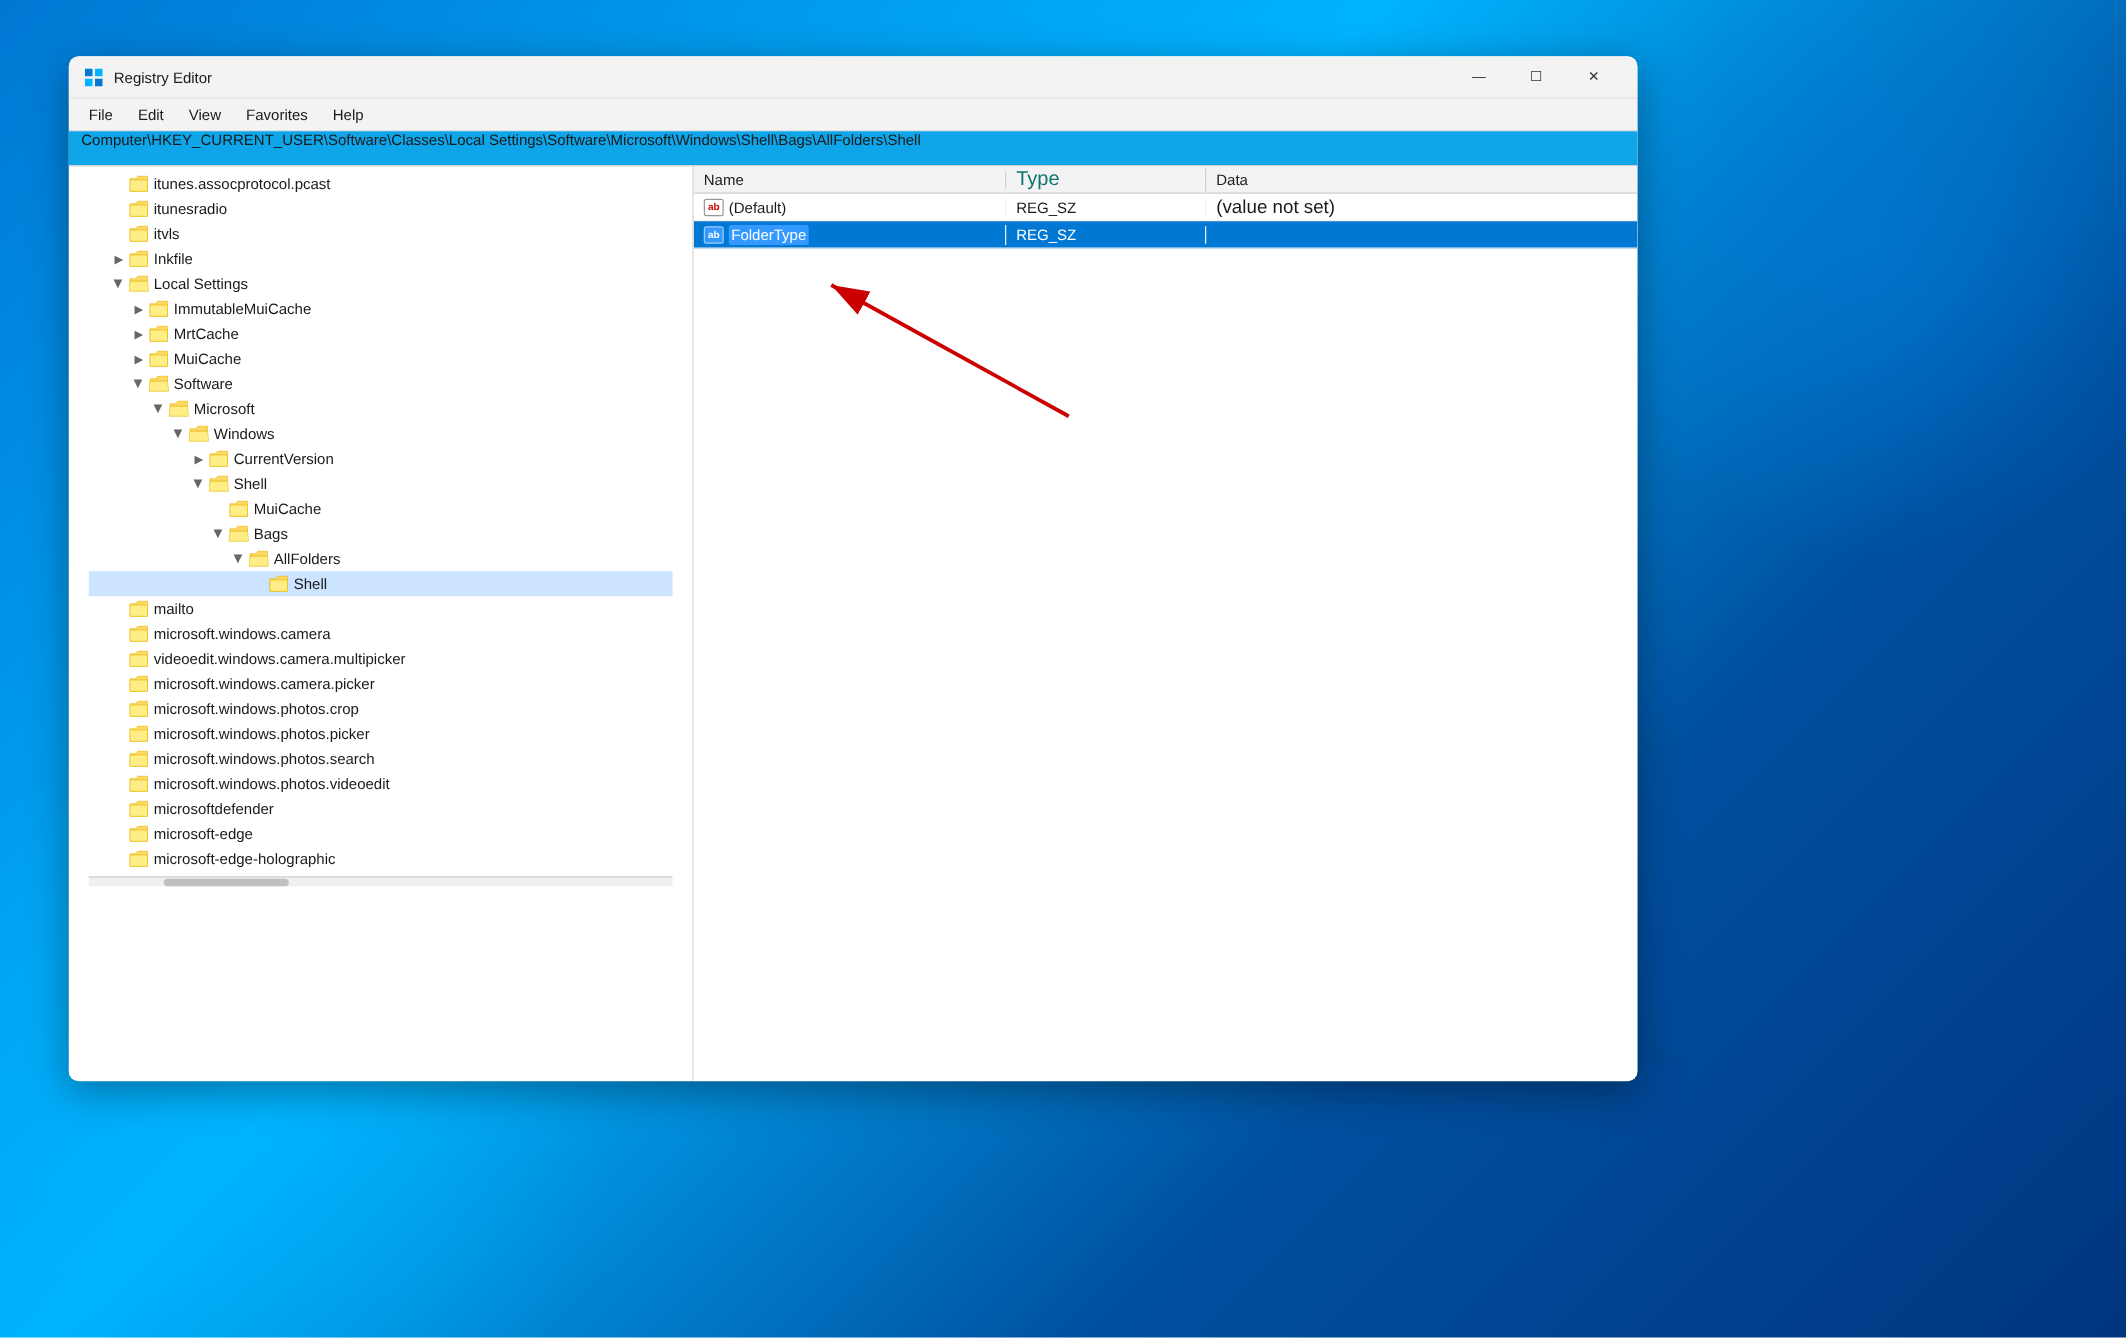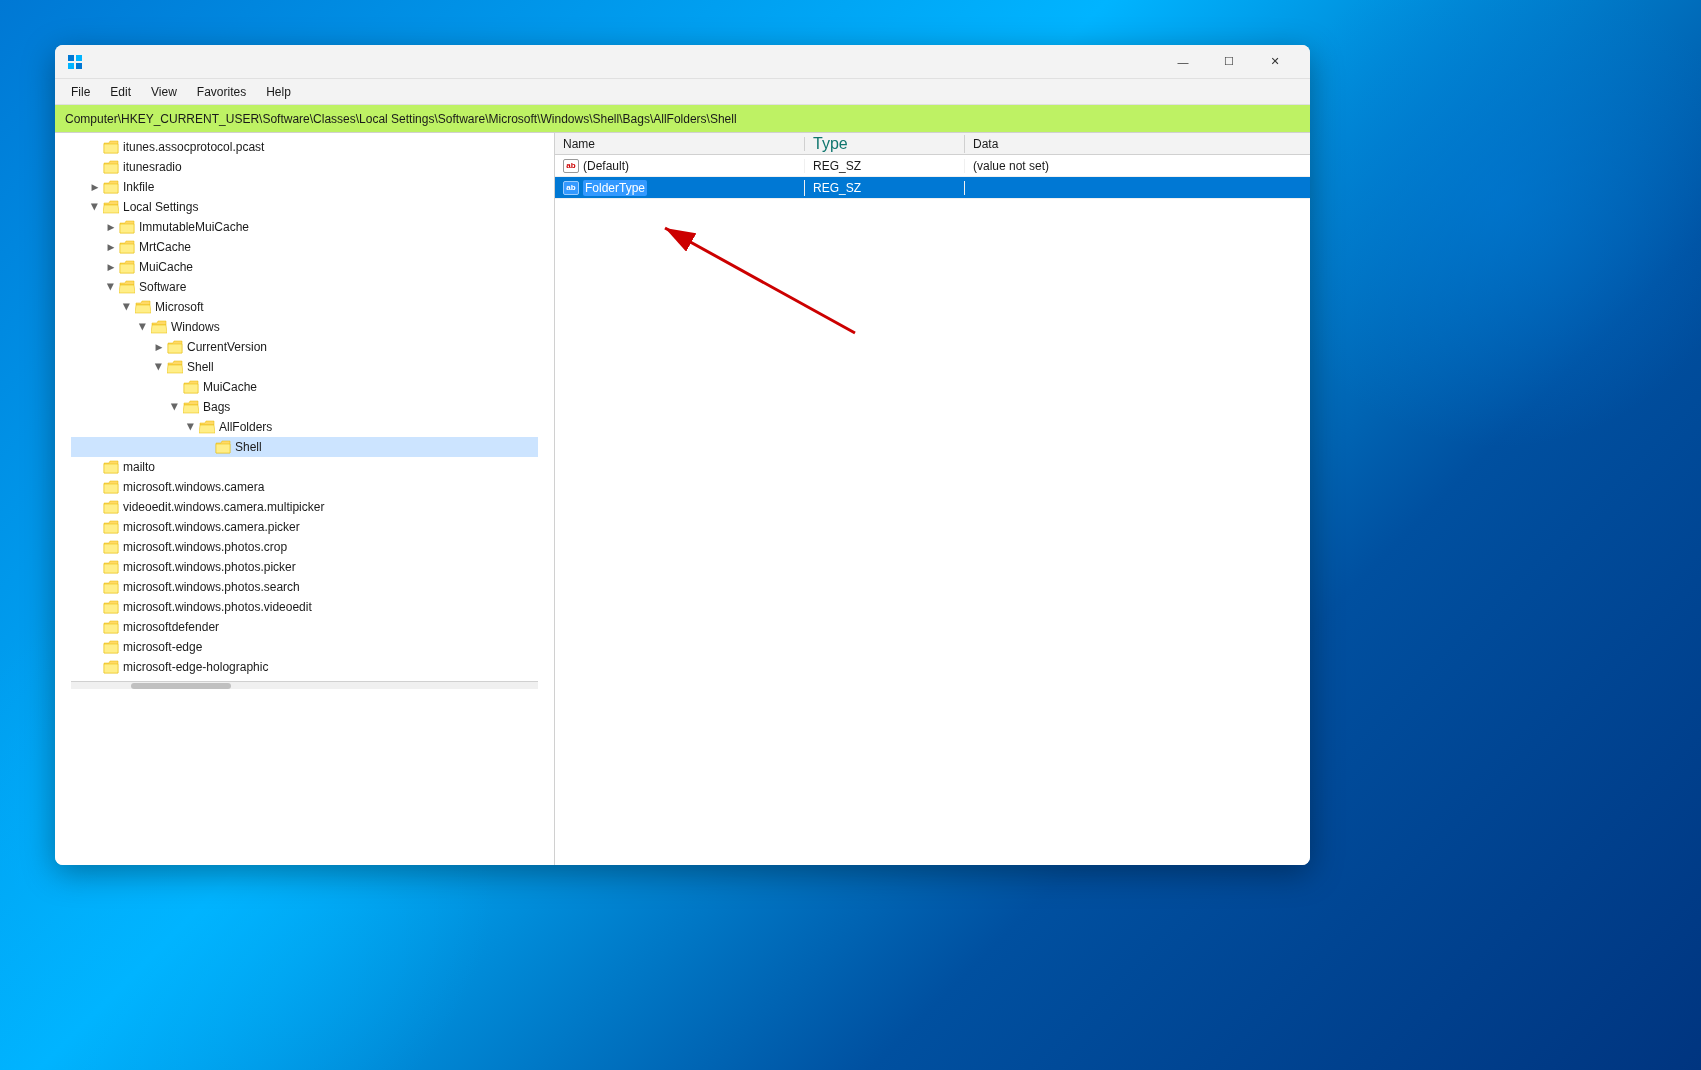--- a/index.html
+++ b/index.html
@@ -92,23 +92,22 @@
       padding: 2px 8px;
       cursor: pointer;
       border-radius: 4px;
       font-size: 12px;
       color: #1a1a1a;
     }
 
     
     .address-bar {
       height: 28px;
-      background: #bef264;
-      display: flex;
-      align-items: center;
+      background: #0ea5e9;
+      display: flex;
       padding: 0 10px;
       border-bottom: 1px solid #d0d0d0;
       flex-shrink: 0;
       font-size: 12px;
       color: #1a1a1a;
     }
 
     
     .main-content {
       display: flex;
@@ -191,21 +190,21 @@
     .reg-row {
       display: flex;
       height: 22px;
       align-items: center;
       border-bottom: 1px solid #f0f0f0;
       cursor: pointer;
     }
     .reg-row.selected { background: #0078d4; }
     .reg-cell-name { width: 250px; flex-shrink: 0; padding: 0 8px; font-size: 12px; color: #1a1a1a; border-right: 1px solid #f0f0f0; display: flex; align-items: center; gap: 4px; }
     .reg-cell-type { width: 160px; flex-shrink: 0; padding: 0 8px; font-size: 12px; color: #1a1a1a; border-right: 1px solid #f0f0f0; }
-    .reg-cell-data { flex: 1; padding: 0 8px; font-size: 12px; color: #1a1a1a; }
+    .reg-cell-data { flex: 1; padding: 0 8px; font-size: 15px; color: #1a1a1a; }
 
     
     .val-icon {
       display: inline-flex;
       width: 16px; height: 14px;
       background: #ffffff;
       border: 1px solid #999;
       border-radius: 2px;
       font-size: 8px;
       align-items: center;
@@ -225,20 +224,21 @@
 
   <div class="title-bar">
     <div class="title-bar-icon">
       <svg viewBox="0 0 16 16" fill="none">
         <rect x="1" y="1" width="6" height="6" fill="#0078d4"></rect>
         <rect x="9" y="1" width="6" height="6" fill="#00b4ff"></rect>
         <rect x="1" y="9" width="6" height="6" fill="#00b4ff"></rect>
         <rect x="9" y="9" width="6" height="6" fill="#0078d4"></rect>
       </svg>
     </div>
+    <span class="title-bar-title">Registry Editor</span>
     <div class="window-controls">
       <div class="win-btn">—</div>
       <div class="win-btn">☐</div>
       <div class="win-btn close">✕</div>
     </div>
   </div>
 
   <div class="menu-bar">
     <div class="menu-item">File</div>
     <div class="menu-item">Edit</div>
@@ -268,20 +268,29 @@
       <div class="tree-item">
         <div class="tree-indent" style="width:16px"></div>
         <div class="tree-expander empty"></div>
         <svg class="folder-icon" viewBox="0 0 16 14">
             <path d="M1,3 L6,3 L7,1 L15,1 L15,13 L1,13 Z" fill="#ffd966" stroke="#e6b800" stroke-width="0.5"></path>
             <path d="M1,4 L15,4 L15,13 L1,13 Z" fill="#ffee88" stroke="#e6b800" stroke-width="0.5"></path>
           </svg>
         <span class="tree-label">itunesradio</span>
       </div>
 
+      <div class="tree-item">
+        <div class="tree-indent" style="width:16px"></div>
+        <div class="tree-expander empty"></div>
+        <svg class="folder-icon" viewBox="0 0 16 14">
+            <path d="M1,3 L6,3 L7,1 L15,1 L15,13 L1,13 Z" fill="#ffd966" stroke="#e6b800" stroke-width="0.5"></path>
+            <path d="M1,4 L15,4 L15,13 L1,13 Z" fill="#ffee88" stroke="#e6b800" stroke-width="0.5"></path>
+          </svg>
+        <span class="tree-label">itvls</span>
+      </div>
 
 
       <div class="tree-item">
         <div class="tree-indent" style="width:16px"></div>
         <div class="tree-expander">▶</div>
         <svg class="folder-icon" viewBox="0 0 16 14">
             <path d="M1,3 L6,3 L7,1 L15,1 L15,13 L1,13 Z" fill="#ffd966" stroke="#e6b800" stroke-width="0.5"></path>
             <path d="M1,4 L15,4 L15,13 L1,13 Z" fill="#ffee88" stroke="#e6b800" stroke-width="0.5"></path>
           </svg>
         <span class="tree-label">Inkfile</span>

